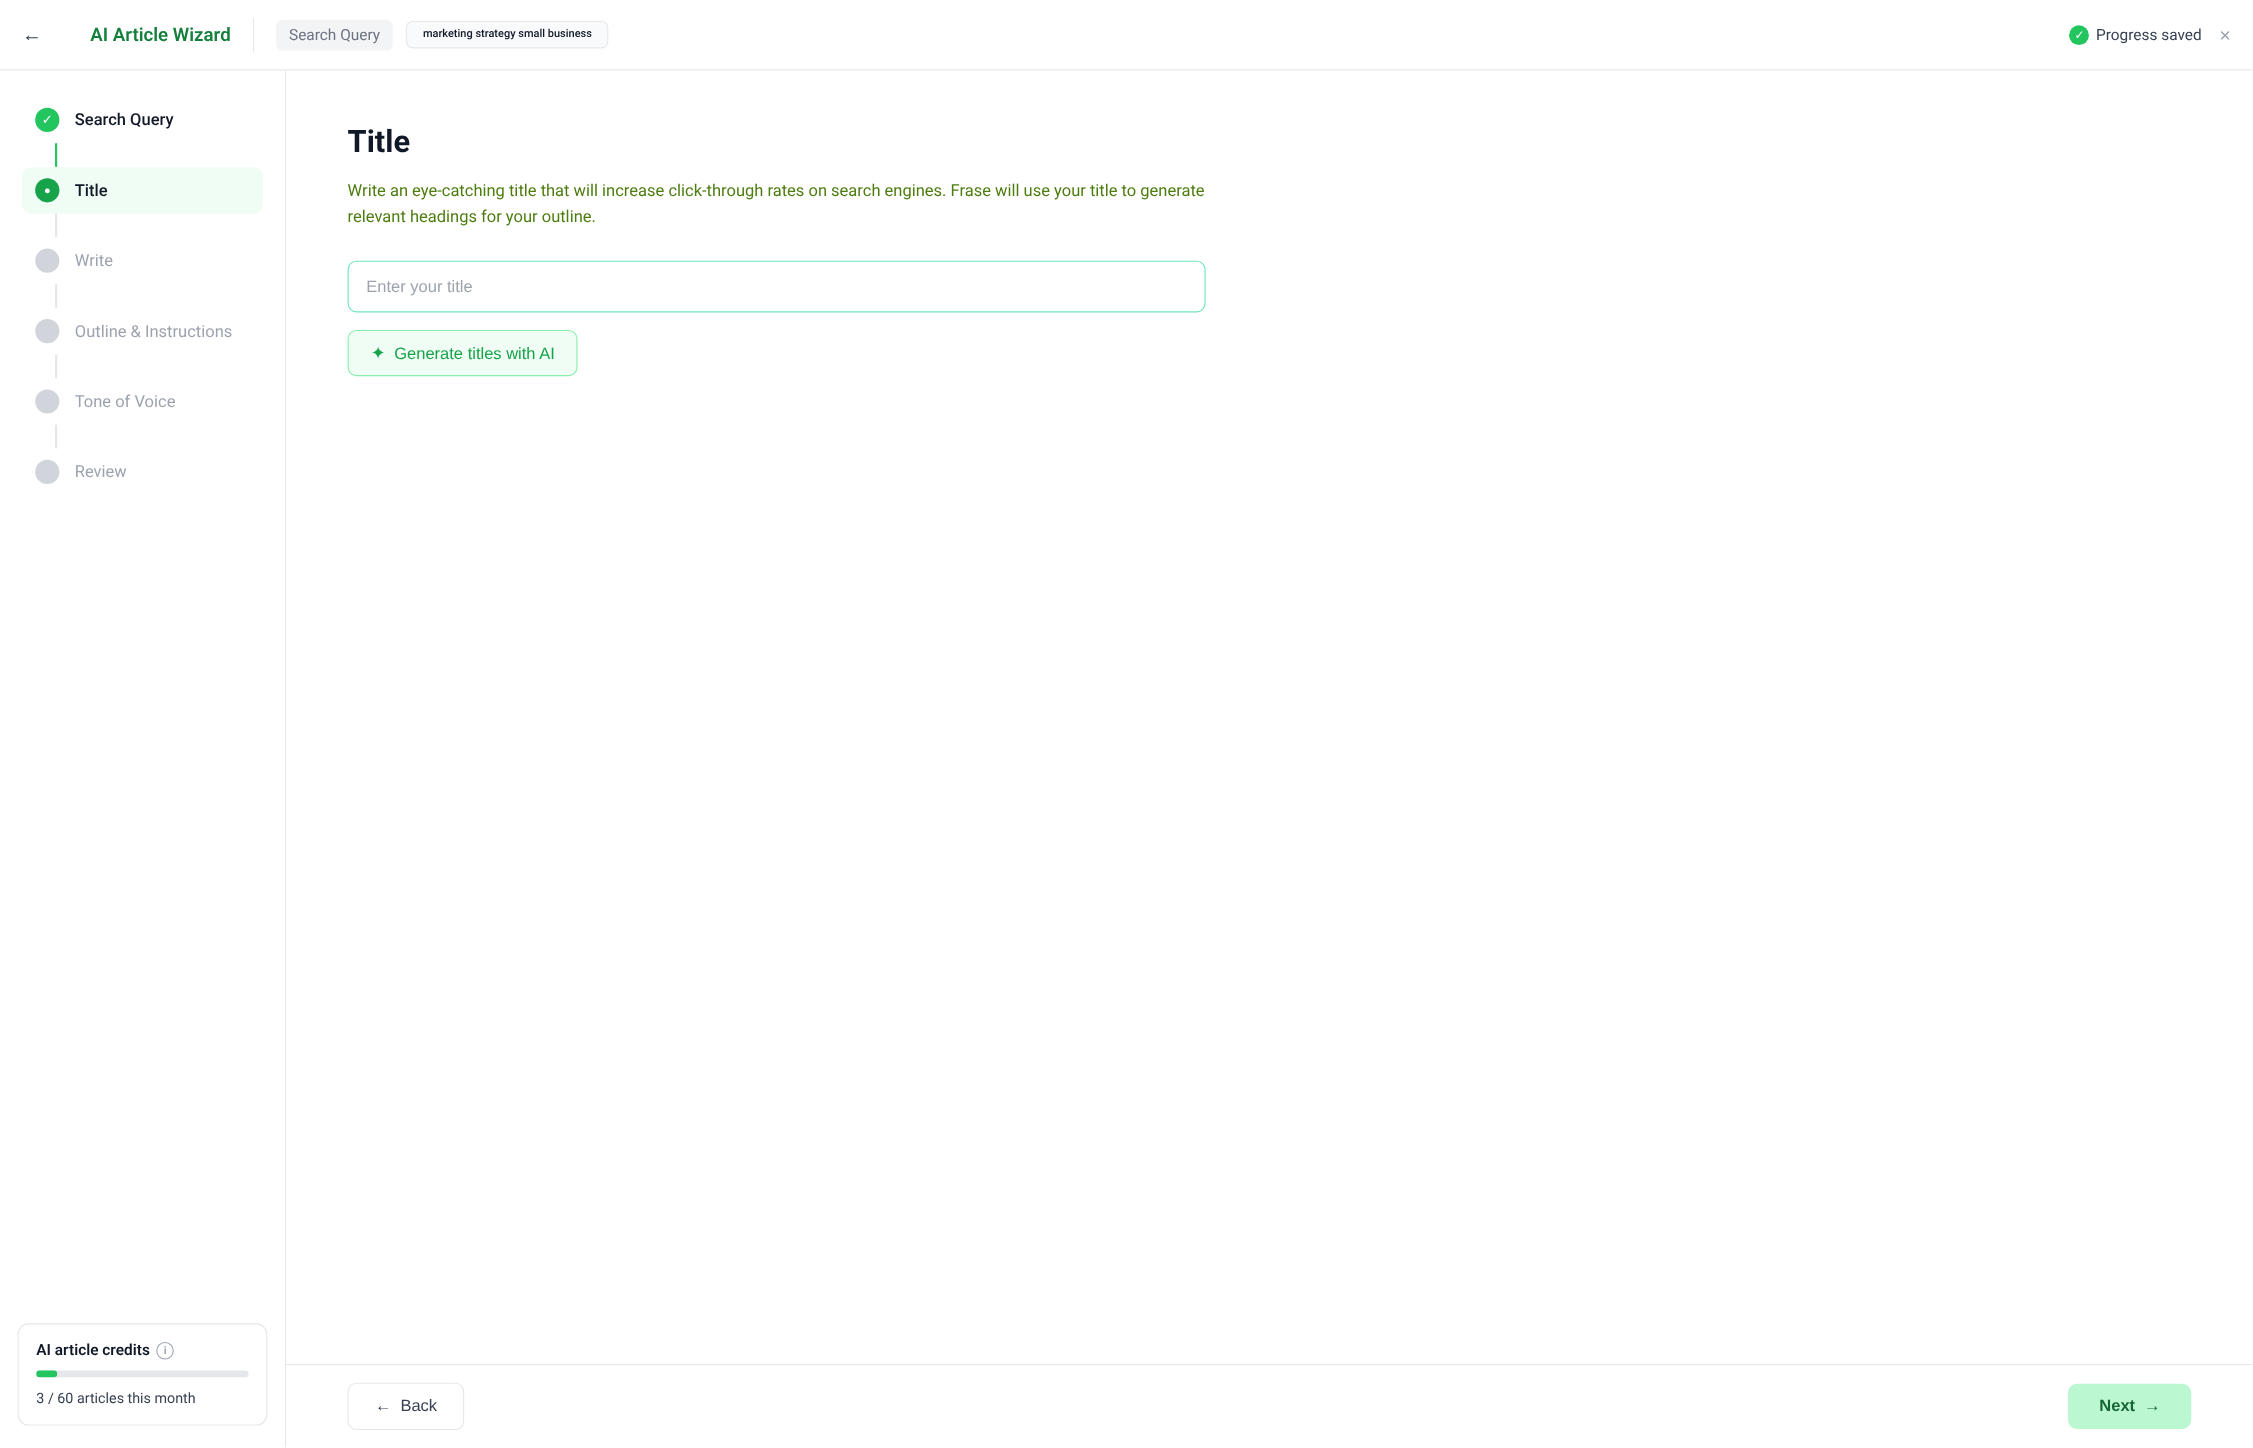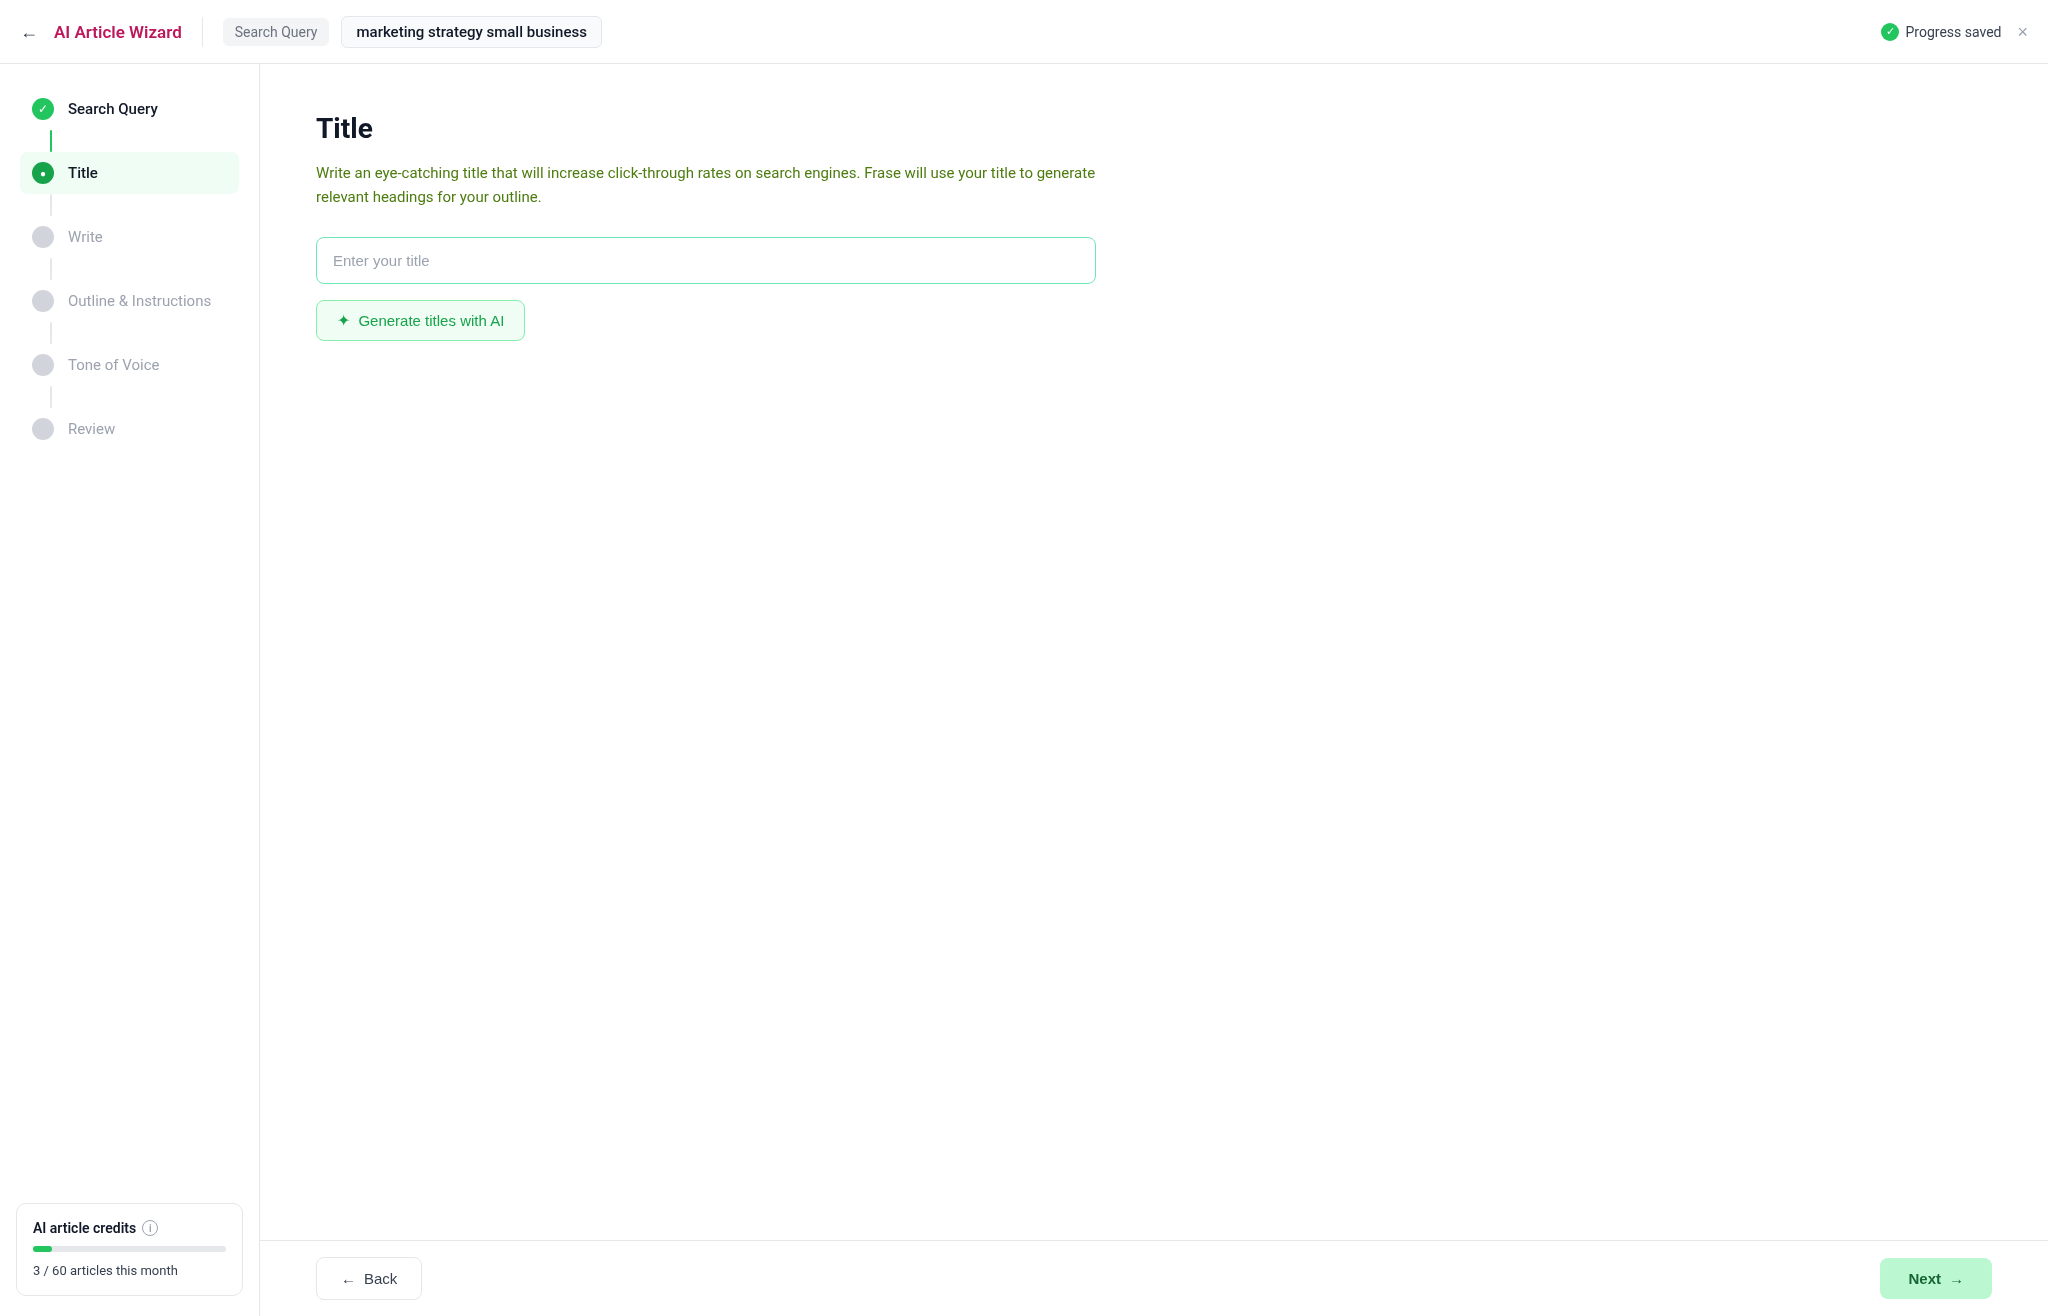--- a/index.html
+++ b/index.html
@@ -24,39 +24,40 @@
     }
     .back-arrow {
       font-size: 18px;
       color: #374151;
       cursor: pointer;
       margin-right: 4px;
     }
     .app-title {
       font-size: 17px;
       font-weight: 600;
-      color: #be185d;
+      color: #15803d;
       white-space: nowrap;
+      margin-left: 28px;
     }
     .header-divider {
       width: 1px;
       height: 30px;
       background: #e5e7eb;
       margin: 0 8px;
     }
     .breadcrumb-query {
       font-size: 14px;
       color: #6b7280;
       background: #f3f4f6;
       border-radius: 6px;
       padding: 6px 12px;
       white-space: nowrap;
     }
     .breadcrumb-value {
-      font-size: 15px;
+      font-size: 10px;
       color: #111827;
       font-weight: 500;
       background: #f9fafb;
       border: 1px solid #e5e7eb;
       border-radius: 6px;
       padding: 6px 14px;
     }
     .header-right {
       margin-left: auto;
       display: flex;

